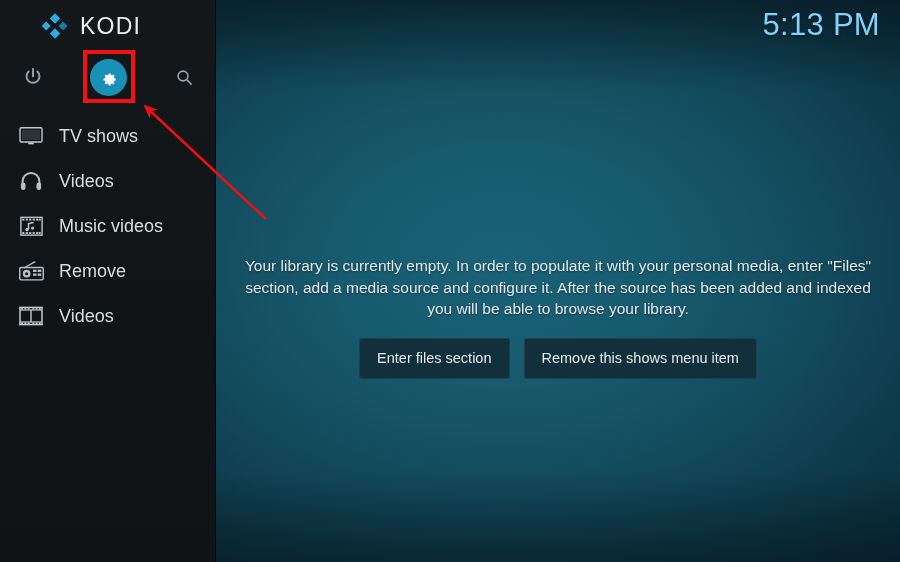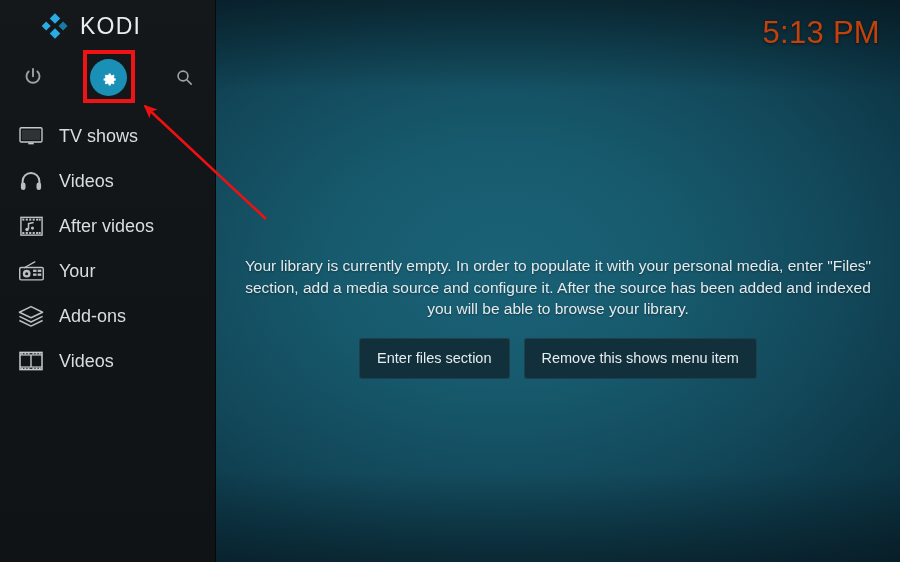--- a/index.html
+++ b/index.html
@@ -78,22 +78,22 @@
     display:flex;align-items:center;justify-content:center;
   }
   .mi-ico svg{display:block;}
   .mi-label{
     color:#d8dde0;font-size:18px;line-height:22px;font-weight:400;
     white-space:nowrap;
   }
 
   
   .clock{
-    position:absolute;right:20px;top:12px;z-index:4;
-    color:#c2410c;font-size:31px;line-height:42px;font-weight:400;
+    position:absolute;right:20px;top:4px;z-index:4;
+    color:#7dd3fc;font-size:31px;line-height:42px;font-weight:400;
     letter-spacing:.3px;
     text-shadow:0 1px 3px rgba(0,0,0,.55);
   }
 
   
   .panel{
     position:absolute;left:232px;top:248px;width:652px;z-index:2;
     text-align:center;
     margin-top:7px;
   }
@@ -216,52 +216,42 @@
               <rect x="10.6" y="18.2" width="2.2" height="2.1"></rect>
                 <rect x="14.2" y="18.2" width="2.2" height="2.1"></rect>
               <rect x="17.8" y="18.2" width="2.2" height="2.1"></rect>
                 <rect x="20.6" y="18.2" width="2" height="2.1"></rect>
             </g>
             <path d="M15.2 8.4l-5.3 1.2v5.6" stroke="#b9bfc2" stroke-width="1.6" fill="none"></path>
             <circle cx="8.4" cy="15.6" r="1.9" fill="#b9bfc2"></circle>
             <circle cx="14" cy="14.2" r="1.6" fill="#b9bfc2"></circle>
           </svg>
         </span>
-        <span class="mi-label">After videos</span>
+        <span class="mi-label">Music videos</span>
       </div>
 
 
       <div class="mi">
         <span class="mi-ico">
           <svg width="27" height="24" viewBox="0 0 28 24">
             <path d="M6.5 8.6L17.4 2.6" stroke="#b9bfc2" stroke-width="1.4" stroke-linecap="round" fill="none"></path>
             <rect x="1.8" y="8.4" width="24.4" height="12.8" rx="1.4" stroke="#b9bfc2" stroke-width="1.5" fill="none"></rect>
             <circle cx="9" cy="14.8" r="4" fill="#b9bfc2"></circle>
             <circle cx="9" cy="14.8" r="1.6" fill="#1a1d20"></circle>
             <g fill="#b9bfc2">
               <rect x="15.6" y="10.6" width="3.6" height="2.4"></rect>
               <rect x="20.4" y="10.6" width="3.8" height="2.4"></rect>
               <rect x="15.6" y="14.6" width="3.6" height="2.4"></rect>
               <rect x="20.4" y="14.6" width="3.8" height="2.4"></rect>
             </g>
           </svg>
         </span>
-        <span class="mi-label">Your</span>
-      </div>
-
-      <div class="mi">
-        <span class="mi-ico">
-          <svg width="26" height="24" viewBox="0 0 26 24">
-            <polygon points="13,2.6 24.6,8.2 13,13.8 1.4,8.2" stroke="#b9bfc2" stroke-width="1.5" fill="none" stroke-linejoin="round"></polygon>
-            <polyline points="1.4,12.4 13,18 24.6,12.4" stroke="#b9bfc2" stroke-width="1.5" fill="none" stroke-linejoin="round"></polyline>
-            <polyline points="1.4,16.5 13,22.1 24.6,16.5" stroke="#b9bfc2" stroke-width="1.5" fill="none" stroke-linejoin="round"></polyline>
-          </svg>
-        </span>
-        <span class="mi-label">Add-ons</span>
-      </div>
+        <span class="mi-label">Remove</span>
+      </div>
+
 
 
       <div class="mi">
         <span class="mi-ico">
           <svg width="26" height="22" viewBox="0 0 26 22">
             <rect x="2" y="2.4" width="22" height="17.2" stroke="#c3c9cc" stroke-width="1.5" fill="none"></rect>
             <line x1="13" y1="5" x2="13" y2="17" stroke="#c3c9cc" stroke-width="1.4"></line>
             <line x1="2" y1="5" x2="24" y2="5" stroke="#c3c9cc" stroke-width="1.2"></line>
             <line x1="2" y1="17" x2="24" y2="17" stroke="#c3c9cc" stroke-width="1.2"></line>
             <g fill="#c3c9cc">

